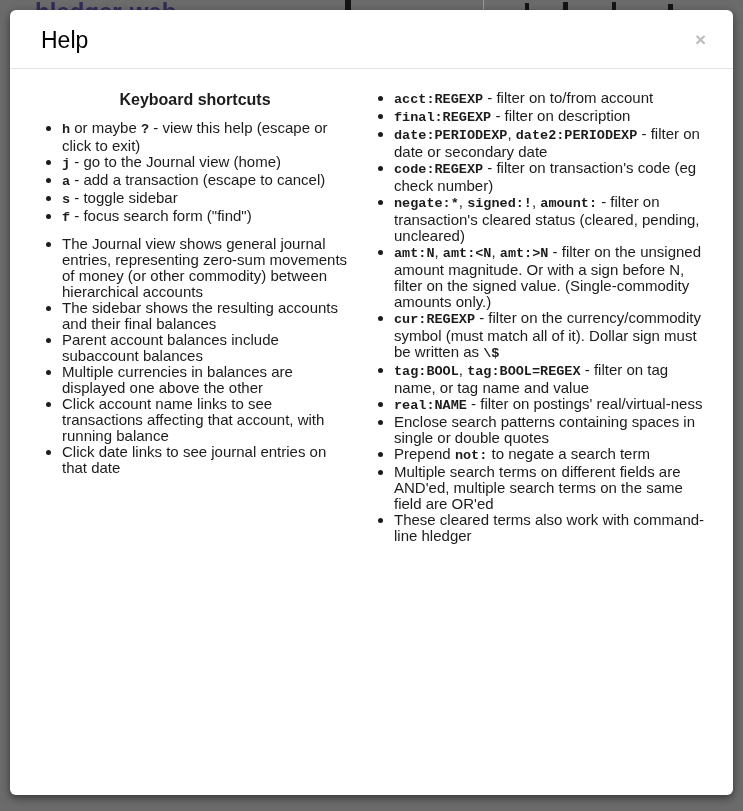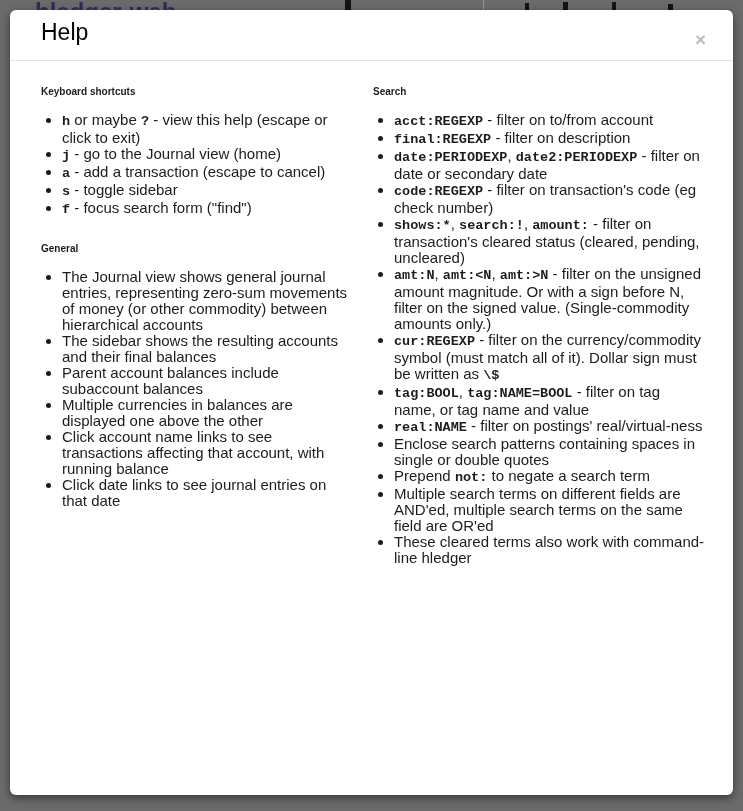--- a/index.html
+++ b/index.html
@@ -29,21 +29,21 @@
   .g4 { left:612px; top:2px; width:4px; height:9px; }
   .g5 { left:668px; top:4px; width:5px; height:7px; }
 
   .modal-dialog {
     position:absolute; left:10px; top:10px; width:723px; height:785px;
     background:#ffffff; border-radius:6px;
     box-shadow:0 3px 9px rgba(0,0,0,0.5);
     display:flex; flex-direction:column; box-sizing:border-box;
   }
   .modal-header {
-    padding:8px 30px 14px 31px;
+    padding:16px 30px 14px 31px;
     border-bottom:1px solid #e5e5e5;
     position:relative; flex:0 0 auto;
   }
   .modal-title {
     margin:0; font-size:23px; font-weight:400; color:#000; line-height:28px;
   }
   .close-btn {
     position:absolute; top:20px; right:27px;
     background:none; border:none; padding:0; margin:0;
     font-size:19px; font-weight:bold; color:#b9bdc1; line-height:1;
@@ -51,22 +51,22 @@
   }
   .modal-body {
     flex:1 1 auto; padding:21px 28px 24px 31px;
     display:flex; align-items:flex-start;
   }
   .help-col { width:50%; box-sizing:border-box; }
   .help-col.left  { padding-right:24px; }
   .help-col.right { padding-right:0; }
 
   .section-heading {
-    font-size:10px; font-weight:bold; color:#1c1c1c;
-    margin:21px 0 10px 0; line-height:20px;
+    font-size:16px; font-weight:bold; color:#1c1c1c;
+    margin:21px 0 10px 0; line-height:20px;text-align:center;
   }
   .help-col .section-heading:first-child { margin-top:0; }
   .help-list {
     margin:0 0 10px 0; padding:0 0 0 21px; list-style:disc;
   }
   .help-item {
     font-size:15px; line-height:16px; color:#1c1c1c;
   }
   .code-term {
     font-family:"Liberation Mono", "DejaVu Sans Mono", monospace;
@@ -95,41 +95,39 @@
   <div class="modal-body">
     <div class="help-col left" id="col-left">
         <h4 class="section-heading">Keyboard shortcuts</h4>
         <ul class="help-list">
           <li class="help-item"><code class="code-term">h</code> or maybe <code class="code-term">?</code> - view this help (escape or click to exit)</li>
           <li class="help-item"><code class="code-term">j</code> - go to the Journal view (home)</li>
           <li class="help-item"><code class="code-term">a</code> - add a transaction (escape to cancel)</li>
           <li class="help-item"><code class="code-term">s</code> - toggle sidebar</li>
           <li class="help-item"><code class="code-term">f</code> - focus search form ("find")</li>
         </ul>
-        <h4 class="section-heading">General</h4>
         <ul class="help-list">
           <li class="help-item">The Journal view shows general journal entries, representing zero-sum movements of money (or other commodity) between hierarchical accounts</li>
           <li class="help-item">The sidebar shows the resulting accounts and their final balances</li>
           <li class="help-item">Parent account balances include subaccount balances</li>
           <li class="help-item">Multiple currencies in balances are displayed one above the other</li>
           <li class="help-item">Click account name links to see transactions affecting that account, with running balance</li>
           <li class="help-item">Click date links to see journal entries on that date</li>
         </ul>
       </div>
     <div class="help-col right" id="col-right">
-        <h4 class="section-heading">Search</h4>
         <ul class="help-list">
           <li class="help-item"><code class="code-term">acct:REGEXP</code> - filter on to/from account</li>
           <li class="help-item"><code class="code-term">final:REGEXP</code> - filter on description</li>
           <li class="help-item"><code class="code-term">date:PERIODEXP</code>, <code class="code-term">date2:PERIODEXP</code> - filter on date or secondary date</li>
           <li class="help-item"><code class="code-term">code:REGEXP</code> - filter on transaction's code (eg check number)</li>
-          <li class="help-item"><code class="code-term">shows:*</code>, <code class="code-term">search:!</code>, <code class="code-term">amount:</code> - filter on transaction's cleared status (cleared, pending, uncleared)</li>
+          <li class="help-item"><code class="code-term">negate:*</code>, <code class="code-term">signed:!</code>, <code class="code-term">amount:</code> - filter on transaction's cleared status (cleared, pending, uncleared)</li>
           <li class="help-item"><code class="code-term">amt:N</code>, <code class="code-term">amt:&lt;N</code>, <code class="code-term">amt:&gt;N</code> - filter on the unsigned amount magnitude. Or with a sign before N, filter on the signed value. (Single-commodity amounts only.)</li>
           <li class="help-item"><code class="code-term">cur:REGEXP</code> - filter on the currency/commodity symbol (must match all of it). Dollar sign must be written as <code class="code-term">\$</code></li>
-          <li class="help-item"><code class="code-term">tag:BOOL</code>, <code class="code-term">tag:NAME=BOOL</code> - filter on tag name, or tag name and value</li>
+          <li class="help-item"><code class="code-term">tag:BOOL</code>, <code class="code-term">tag:BOOL=REGEX</code> - filter on tag name, or tag name and value</li>
           <li class="help-item"><code class="code-term">real:NAME</code> - filter on postings' real/virtual-ness</li>
           <li class="help-item">Enclose search patterns containing spaces in single or double quotes</li>
           <li class="help-item">Prepend <code class="code-term">not:</code> to negate a search term</li>
           <li class="help-item">Multiple search terms on different fields are AND'ed, multiple search terms on the same field are OR'ed</li>
           <li class="help-item">These cleared terms also work with command-line hledger</li>
         </ul>
       </div>
   </div>
 </div>
 

